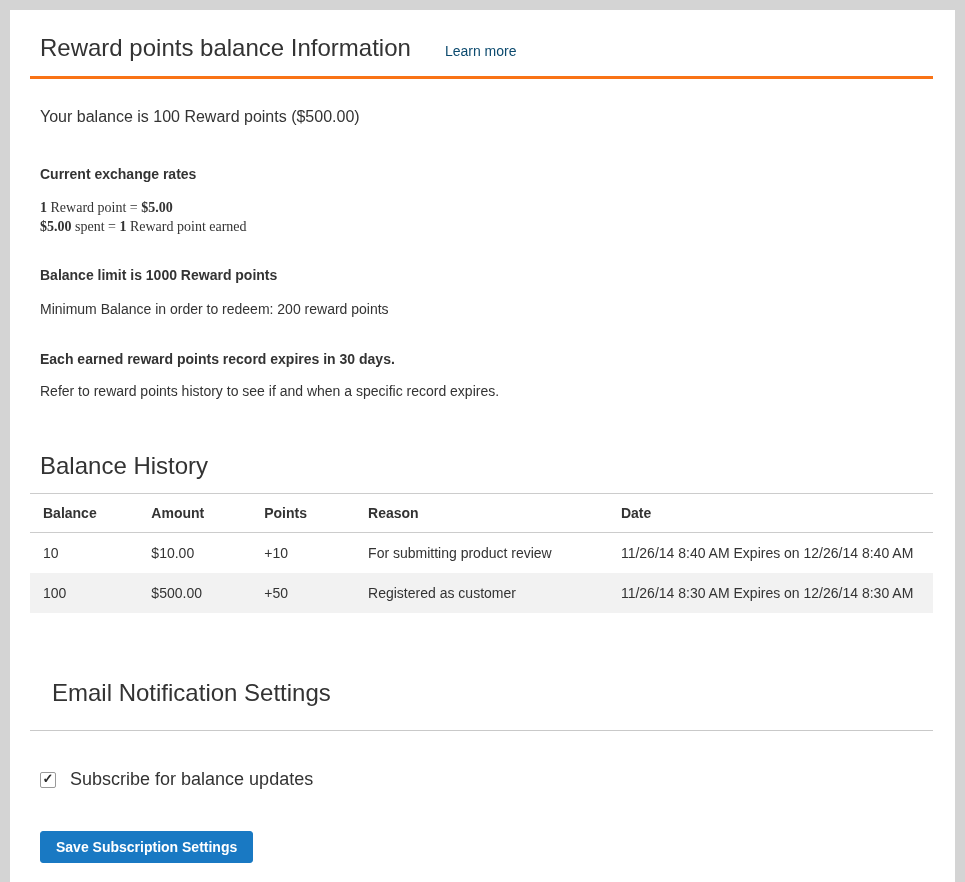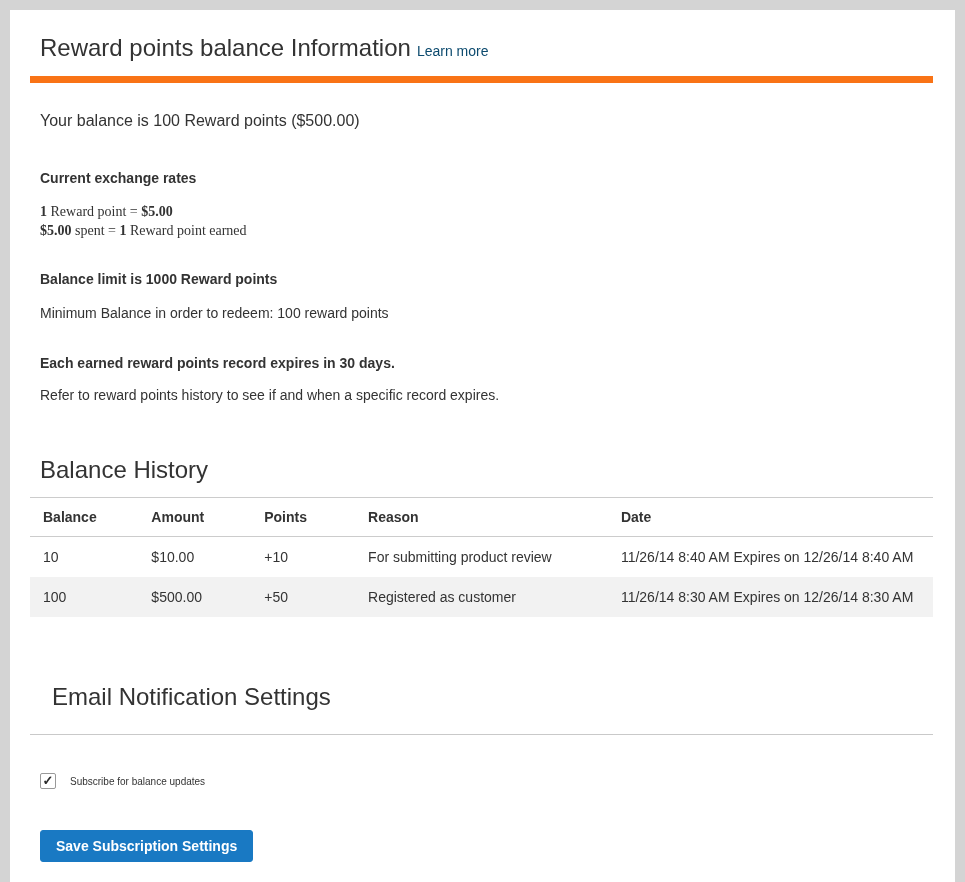--- a/index.html
+++ b/index.html
@@ -20,23 +20,23 @@
   
   .section-heading {
     font-size: 24px;
     font-weight: 300;
     color: #333;
     line-height: 28px;
   }
   .title-row {
     display: flex;
     align-items: baseline;
-    gap: 6px;
+    gap: 34px;
     padding: 0 0 14px 10px;
-    border-bottom: 7px solid #f97316;
+    border-bottom: 3px solid #f97316;
   }
   .learn-more {
     font-size: 14px;
     color: #0c4a6e;
     text-decoration: none;
     cursor: pointer;
   }
   
   .balance-summary {
     font-size: 16px;
@@ -102,21 +102,21 @@
   }
   .checkbox-row {
     display: flex;
     align-items: center;
     margin: 0 0 0 10px;
     gap: 14px;
   }
   .checkbox-row-1 { margin-top: 38px; }
   .checkbox-row-2 { margin-top: 30px; }
   .checkbox-row label {
-    font-size: 10px;
+    font-size: 18px;
     cursor: pointer;
     text-align: right;
   }
   input[type="checkbox"] {
     -webkit-appearance: none;
     appearance: none;
     width: 16px;
     height: 16px;
     border: 1px solid #999;
     border-radius: 2px;
@@ -168,21 +168,21 @@
 
   
   <p class="sub-heading">Current exchange rates</p>
   <div class="rates">
     <div><strong>1</strong><span> Reward point = </span><strong>$5.00</strong></div>
     <div><strong>$5.00</strong><span> spent = </span><strong>1</strong><span> Reward point earned</span></div>
   </div>
 
   
   <p class="sub-heading limit-heading">Balance limit is 1000 Reward points</p>
-  <p class="plain-line">Minimum Balance in order to redeem: 100 reward points</p>
+  <p class="plain-line">Minimum Balance in order to redeem: 200 reward points</p>
 
   
   <p class="sub-heading expiry-heading">Each earned reward points record expires in 30 days.</p>
   <p class="plain-line expiry-hint">Refer to reward points history to see if and when a specific record expires.</p>
 
   
   <h2 class="section-heading history-heading" style="margin-bottom:0;">Balance History</h2>
   <table class="history">
     <colgroup>
       <col class="c-balance">

